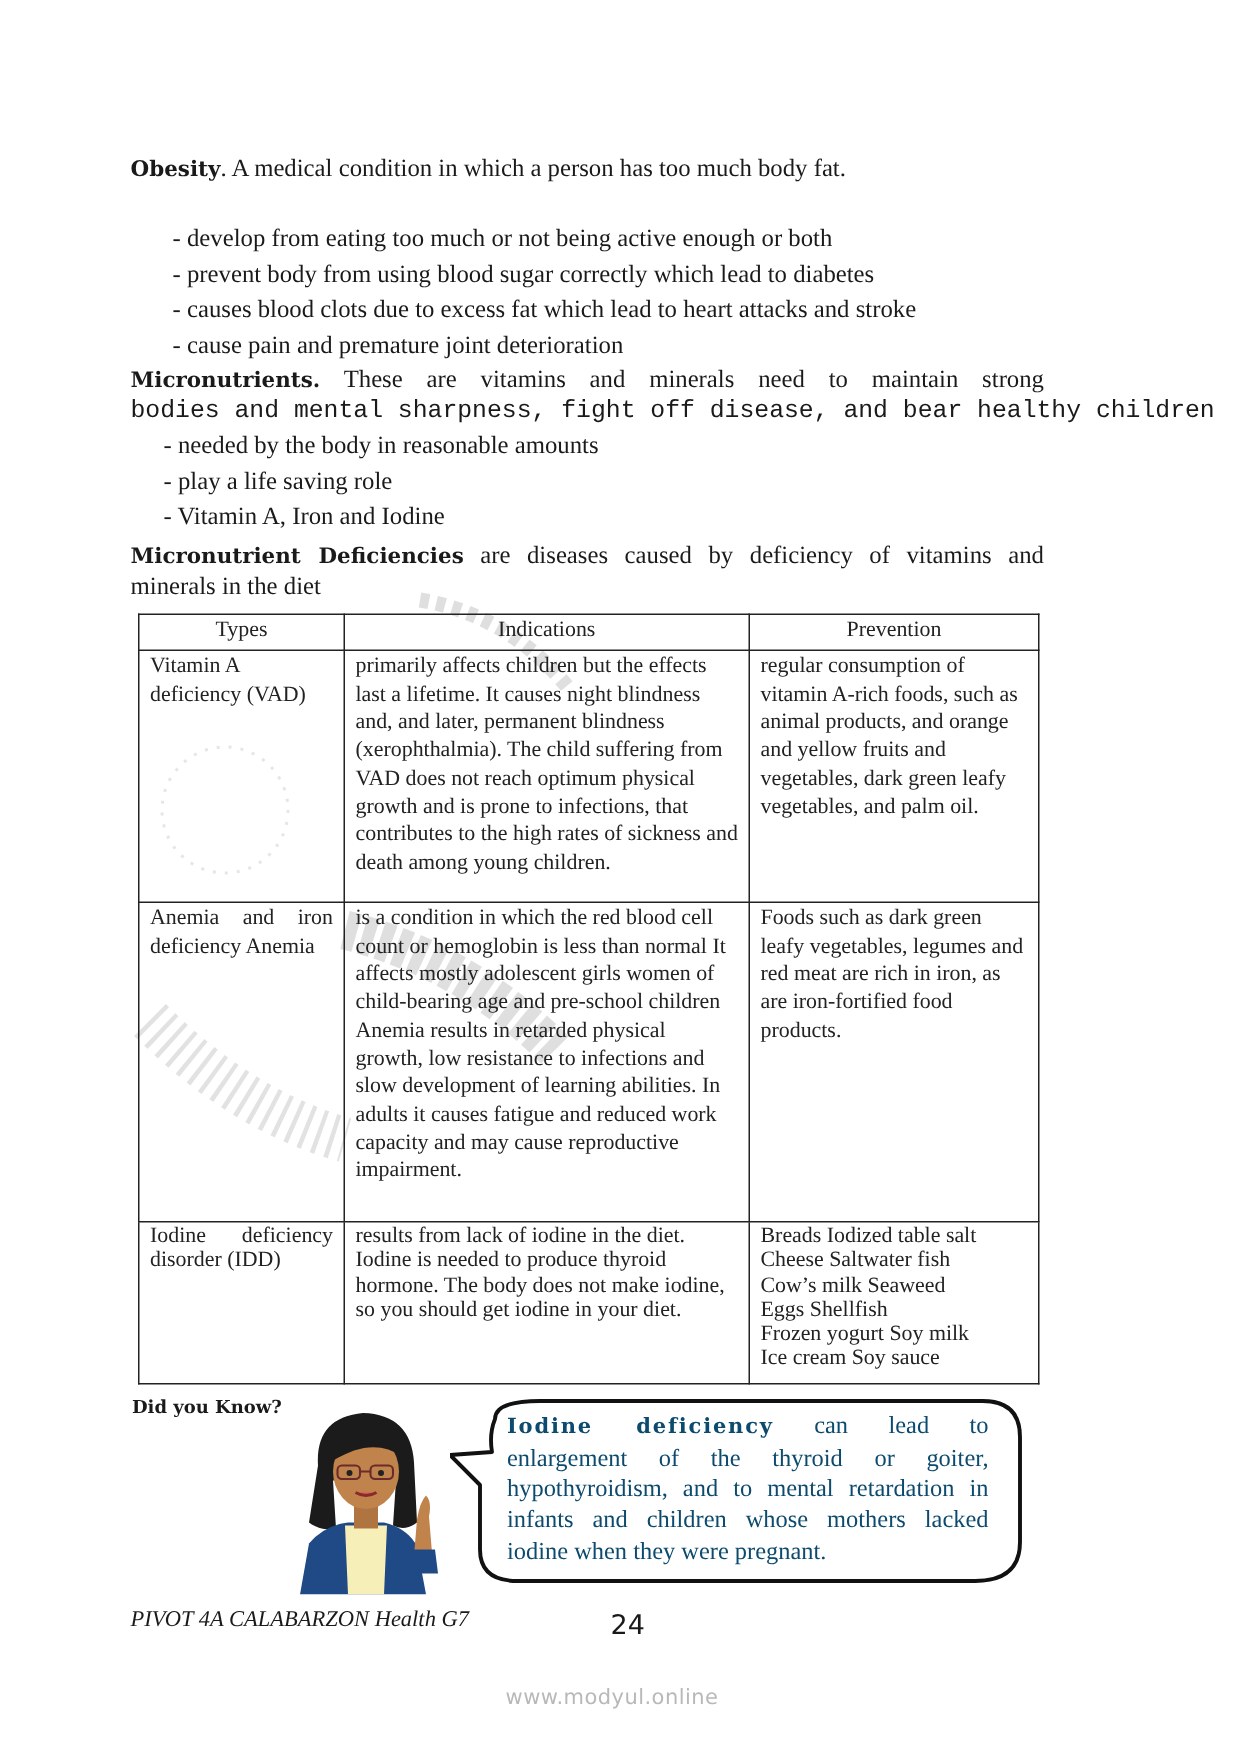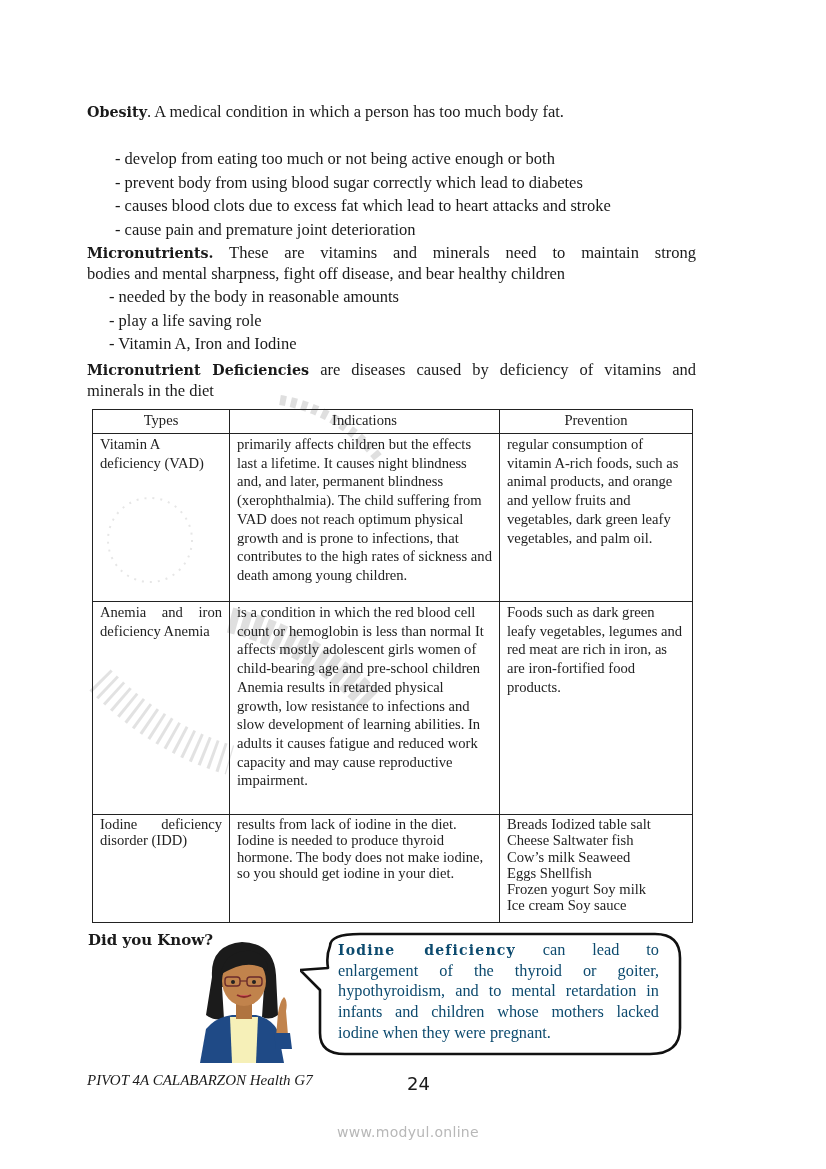--- a/index.html
+++ b/index.html
@@ -21,21 +21,21 @@
       padding: 1px 7px 0 7px; font-weight: normal; color: #222;
     }
     .tbl th { text-align: center; height: 22px; padding-top: 1px; }
     .tbl td.tight { line-height: 16.3px; }
     .just { text-align: justify; }
 
     
     .watermark { position: absolute; left: 80px; top: 380px; width: 340px; height: 420px; opacity: 0.18; pointer-events: none; }
 
     
-    .dyk { position: absolute; left: 88px; top: 931px; font-family: "DejaVu Serif", serif; font-weight: bold; font-size: 15px; }
+    .dyk { position: absolute; left: 88px; top: 931px; font-family: "DejaVu Serif", serif; font-weight: bold; font-size: 12px; }
     .character { position: absolute; left: 192px; top: 937px; width: 106px; height: 126px; }
     .bubble { position: absolute; left: 300px; top: 928px; width: 385px; height: 132px; }
     .bubble-text {
       position: absolute; left: 338px; top: 940px; width: 321px;
       font-family: "Liberation Serif", serif; font-size: 16.3px; line-height: 20.7px;
       text-align: justify; color: #0c4a6e;
     }
     .bubble-text .first { text-align-last: justify; display: block; }
     .bubble-text b { font-family: "DejaVu Serif", serif; font-size: 14px; letter-spacing: 1.2px; }
 
@@ -60,21 +60,21 @@
   </div>
   <div class="line" style="left:115px; top:149px;">- develop from eating too much or not being active enough or both</div>
   <div class="line" style="left:115px; top:173px;">- prevent body from using blood sugar correctly which lead to diabetes</div>
   <div class="line" style="left:115px; top:196px;">- causes blood clots due to excess fat which lead to heart attacks and stroke</div>
   <div class="line" style="left:115px; top:220px;text-align:center;">-  cause pain and premature joint deterioration</div>
 
   <div class="line justify" style="left:87px; top:243px; width:609px;">
     <span class="bold">Micronutrients.</span>
     <span>These are vitamins and minerals need to maintain strong</span>
   </div>
-  <div class="line" style="left:87px; top:264px;">bodies and mental sharpness, fight off disease, and bear healthy children</div>
+  <div class="line" style="left:87px; top:264px;font-family:Liberation Mono, monospace;">bodies and mental sharpness, fight off disease, and bear healthy children</div>
   <div class="line" style="left:109px; top:287px;">- needed by the body in reasonable amounts</div>
   <div class="line" style="left:109px; top:311px;">- play a life saving role</div>
   <div class="line" style="left:109px; top:334px;">- Vitamin A, Iron and Iodine</div>
 
   <div class="line justify" style="left:87px; top:360px; width:609px;">
     <span class="bold">Micronutrient Deficiencies</span>
     <span>are diseases caused by deficiency of vitamins and</span>
   </div>
   <div class="line" style="left:87px; top:381px;">minerals in the diet</div>
 

